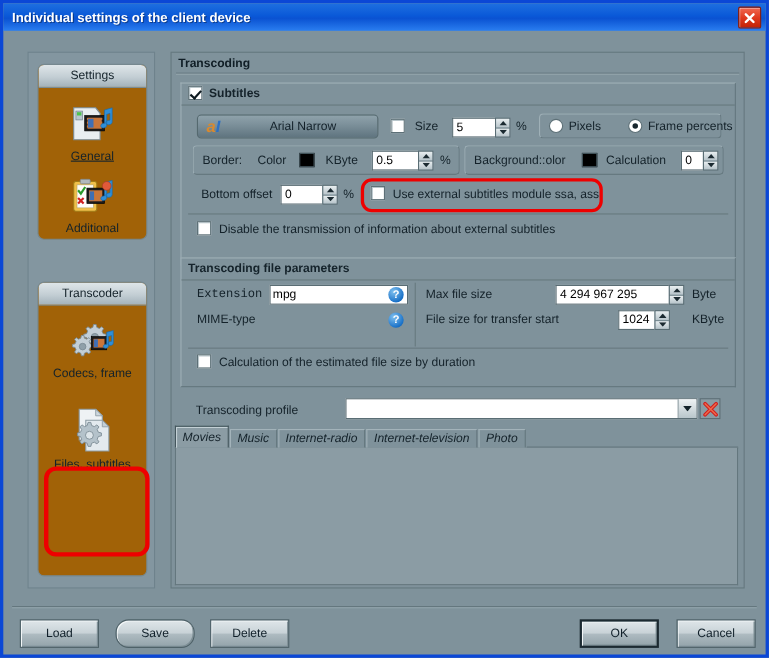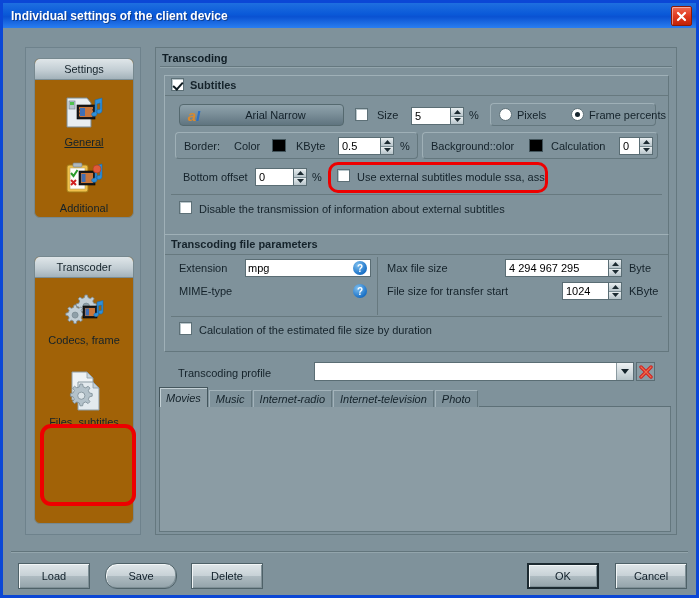--- a/index.html
+++ b/index.html
@@ -456,21 +456,21 @@
       <div style="position:absolute;left:6px;right:6px;top:118px;height:1px;background:#67797f;"></div>
 
       <span class="chk" style="left:14px;top:125px;"></span>
       <span class="lbl" style="left:34px;top:127px;">Disable the transmission of information about external subtitles</span>
     </div>
 
     <div class="box" style="left:8px;top:186px;width:505px;height:118px;">
       <div class="boxtitle">Transcoding file parameters</div>
       <div style="position:absolute;left:0;right:0;top:19px;height:1px;background:#67797f;"></div>
 
-      <span class="lbl" style="left:14px;top:27px;">Extension</span>
+      <span class="lbl" style="left:14px;top:27px;font-family:Liberation Mono, monospace;">Extension</span>
       <div class="txt" style="left:80px;top:24px;width:126px;">
         <span>mpg</span>
       </div>
       <div class="helpico" style="left:188px;top:26px;">
           <span>?</span>
         </div>
 
       <span class="lbl" style="left:14px;top:50px;">MIME-type</span>
       <div class="helpico" style="left:188px;top:49px;">
           <span>?</span>
@@ -490,21 +490,21 @@
           <div class="sb">
               <svg width="7" height="4" viewBox="0 0 7 4">
                 <path d="M3.5,4 L0,0 L7,0 Z" fill="#1b2a31"></path>
               </svg>
             </div>
         </div>
       </div>
       <span class="lbl" style="left:464px;top:27px;">Byte</span>
 
       <span class="lbl" style="left:222px;top:50px;">File size for transfer start</span>
-      <div class="spin" style="left:397px;top:47px;width:60px;">
+      <div class="spin" style="left:397px;top:47px;width:47px;">
         <div class="sv">1024</div>
         <div class="sbtns">
           <div class="sb">
               <svg width="7" height="4" viewBox="0 0 7 4">
                 <path d="M3.5,0 L7,4 L0,4 Z" fill="#1b2a31"></path>
               </svg>
             </div>
           <div class="sb">
               <svg width="7" height="4" viewBox="0 0 7 4">
                 <path d="M3.5,4 L0,0 L7,0 Z" fill="#1b2a31"></path>

